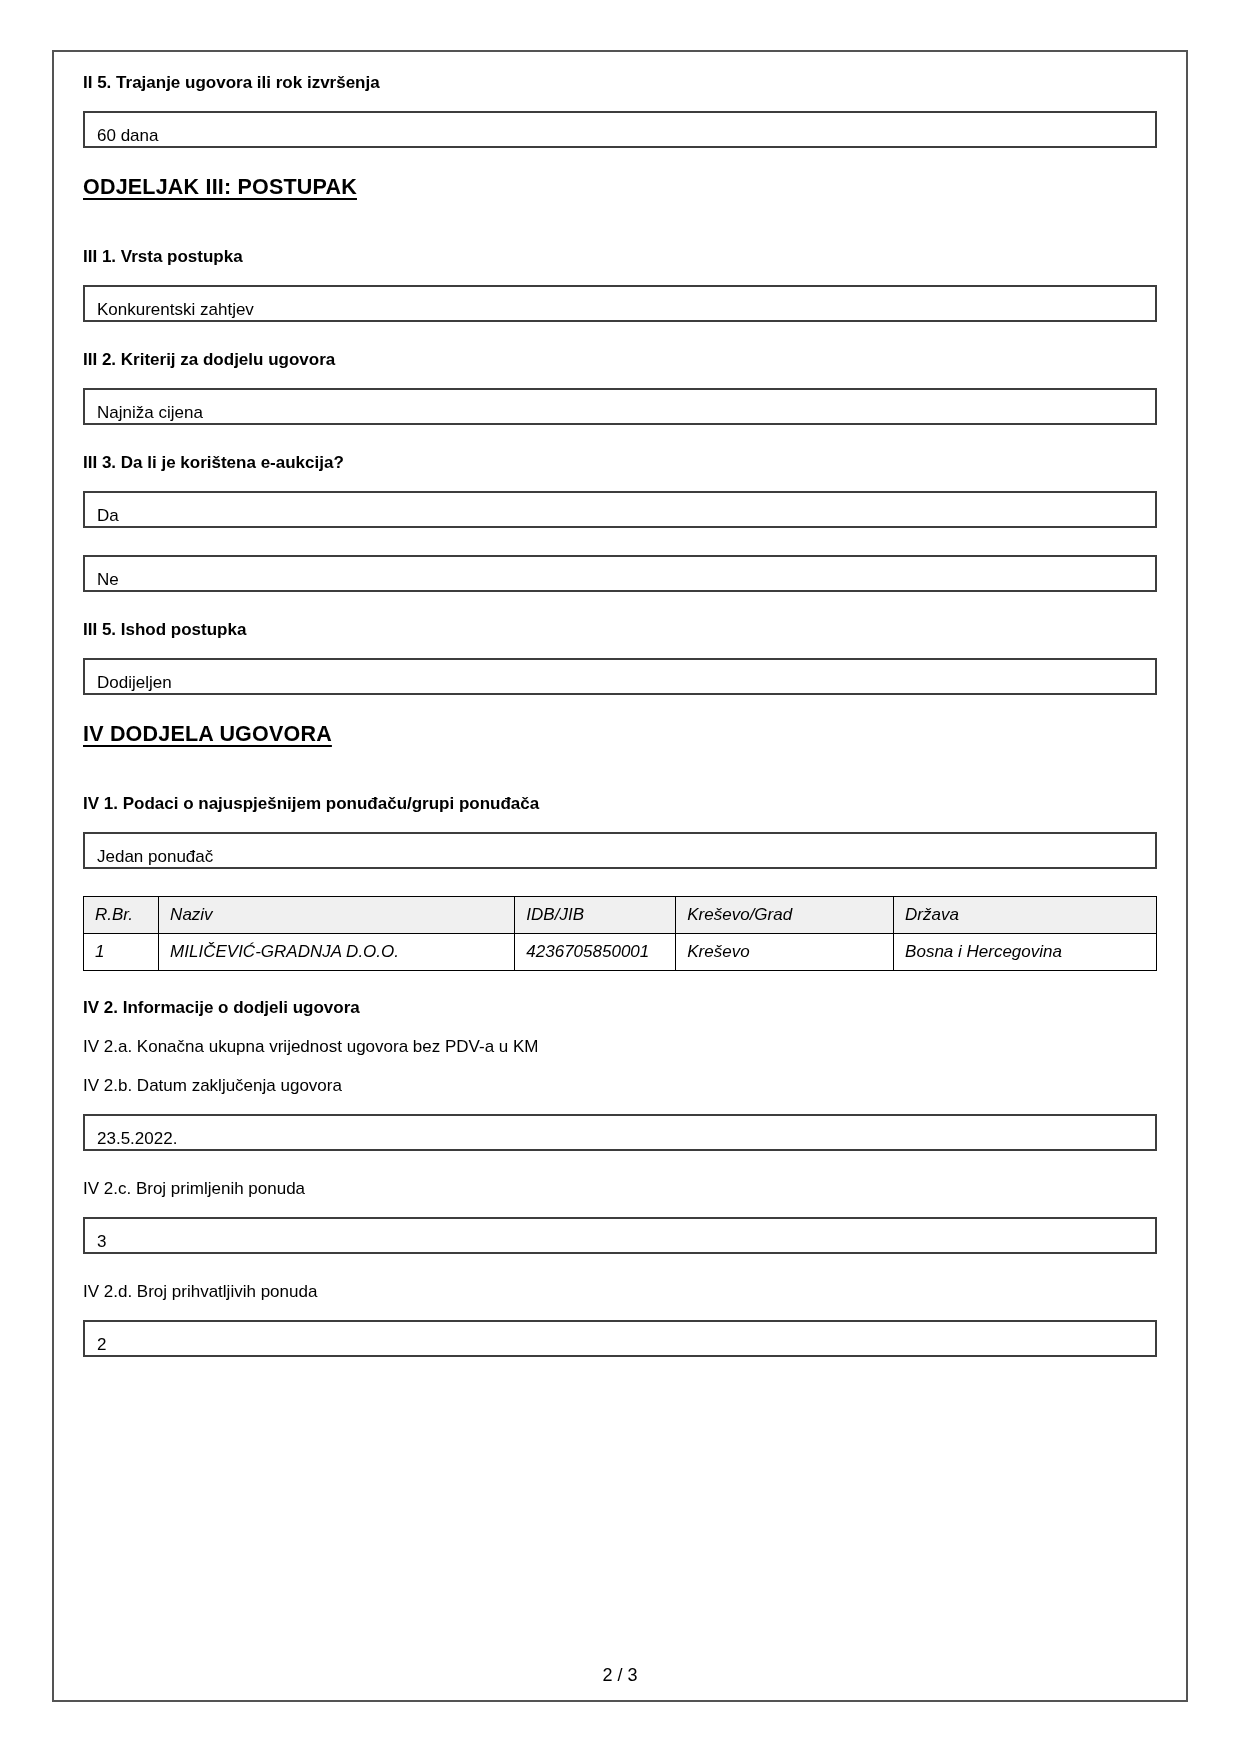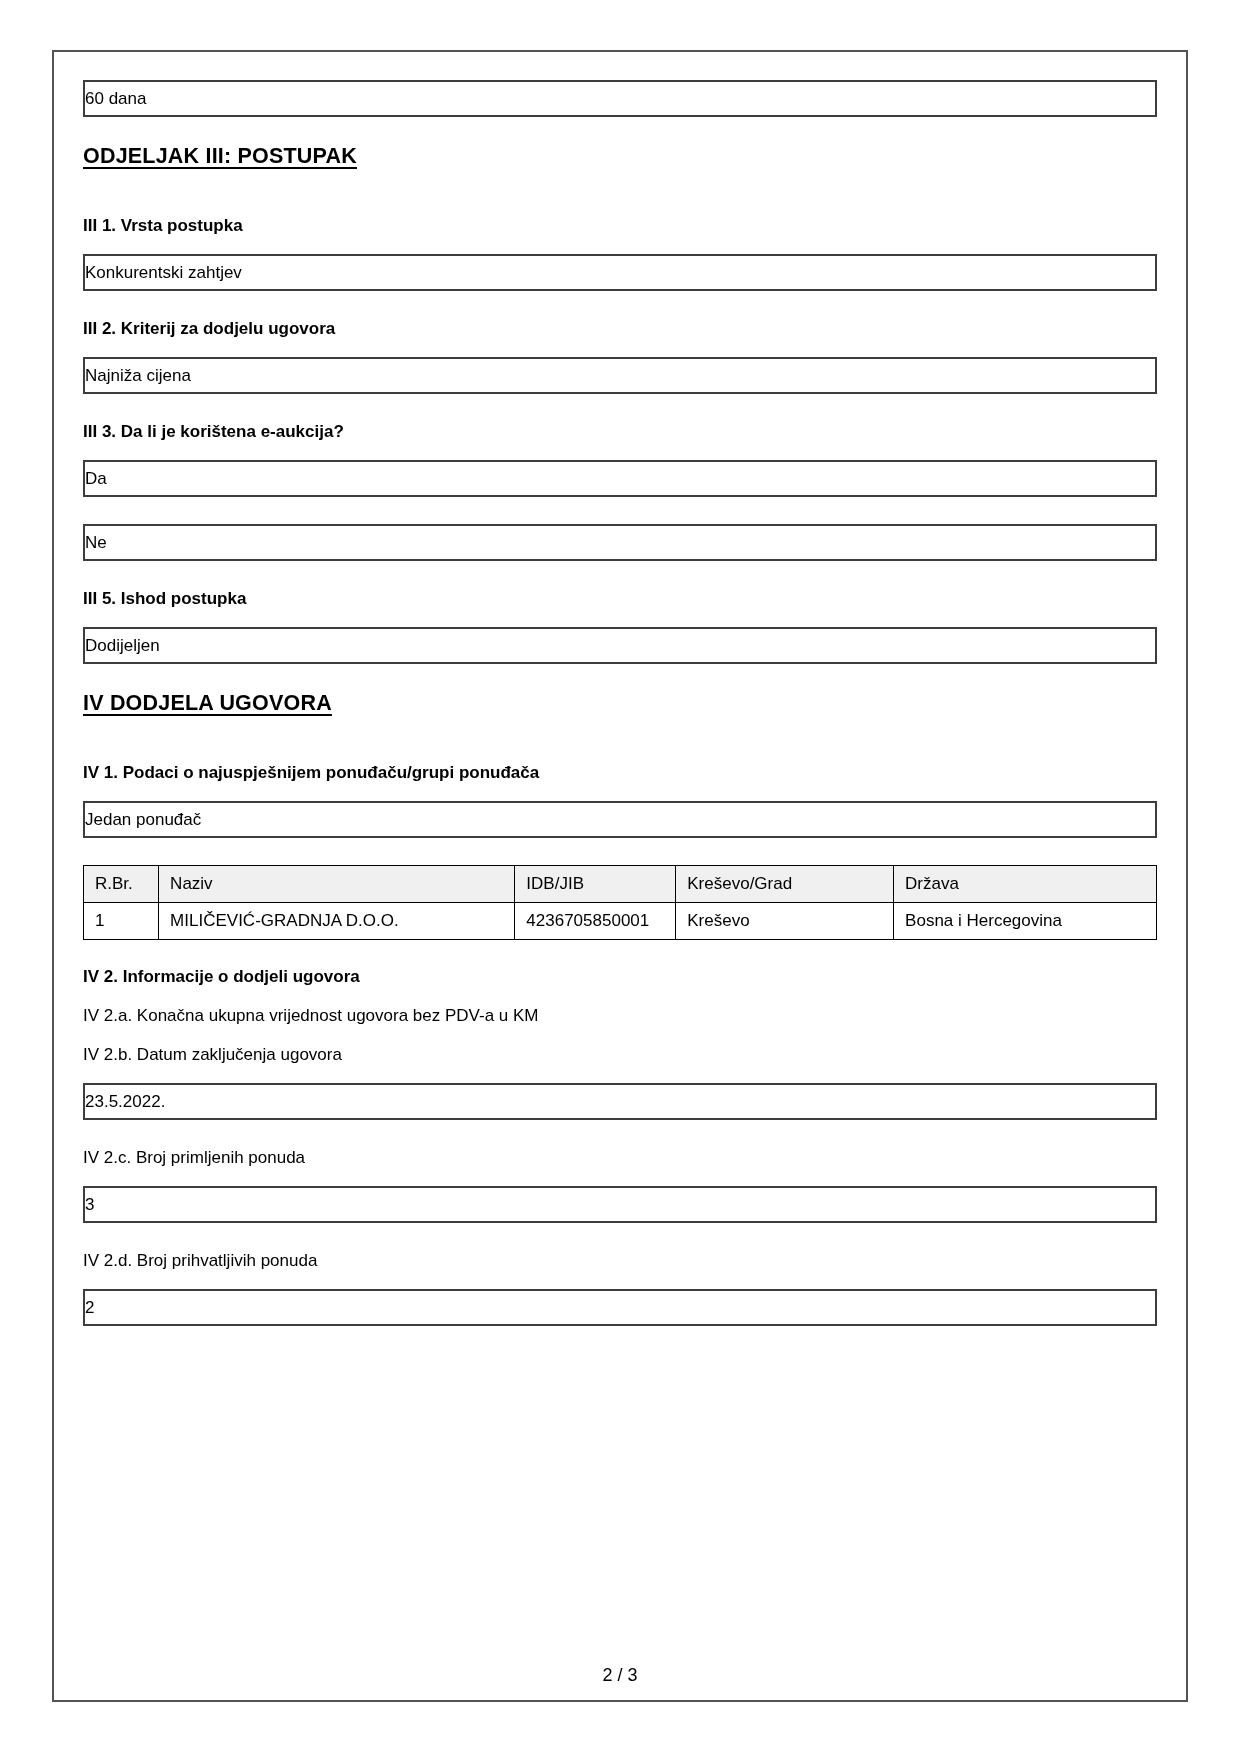--- a/index.html
+++ b/index.html
@@ -34,21 +34,22 @@
     margin: 0 0 17px 0;
   }
   .field-label.regular {
     font-weight: normal;
   }
   .value-box {
     border: 2px solid #3d3d3d;
     height: 37px;
     box-sizing: border-box;
     display: flex;
-    align-items: center;
+    align-items: flex-end;
+    padding-left: 12px;
     margin: 8px 0 27px 0;
     background: #ffffff;
   }
   .value-box .value-text {
     font-size: 17px;
     line-height: 20px;
   }
   .section-heading {
     font-size: 21.5px;
     font-weight: bold;
@@ -56,20 +57,21 @@
     text-underline-offset: 4px;
     text-decoration-thickness: 2px;
     margin: 12px 0 46px 0;
     letter-spacing: 0.2px;
   }
   table.winner-table {
     width: 100%;
     border-collapse: collapse;
     margin: 24px 9px 26px 0;
     table-layout: fixed;
+    font-style: italic;
   }
   table.winner-table th,
   table.winner-table td {
     border: 1.5px solid #000000;
     font-size: 17px;
     font-weight: normal;
     text-align: left;
     padding: 8px 10px 8px 11px;
     height: 37px;
     box-sizing: border-box;
@@ -88,20 +90,21 @@
     text-align: center;
     font-size: 18px;
   }
 </style>
 </head>
 <body>
 
 <div class="canvas">
   <div class="page">
 
+    <div class="field-label">II 5. Trajanje ugovora ili rok izvršenja</div>
     <div class="value-box">
       <span class="value-text">60 dana</span>
     </div>
 
     <h2 class="section-heading">ODJELJAK III: POSTUPAK</h2>
 
     <div class="field-label">III 1. Vrsta postupka</div>
     <div class="value-box">
       <span class="value-text">Konkurentski zahtjev</span>
     </div>

